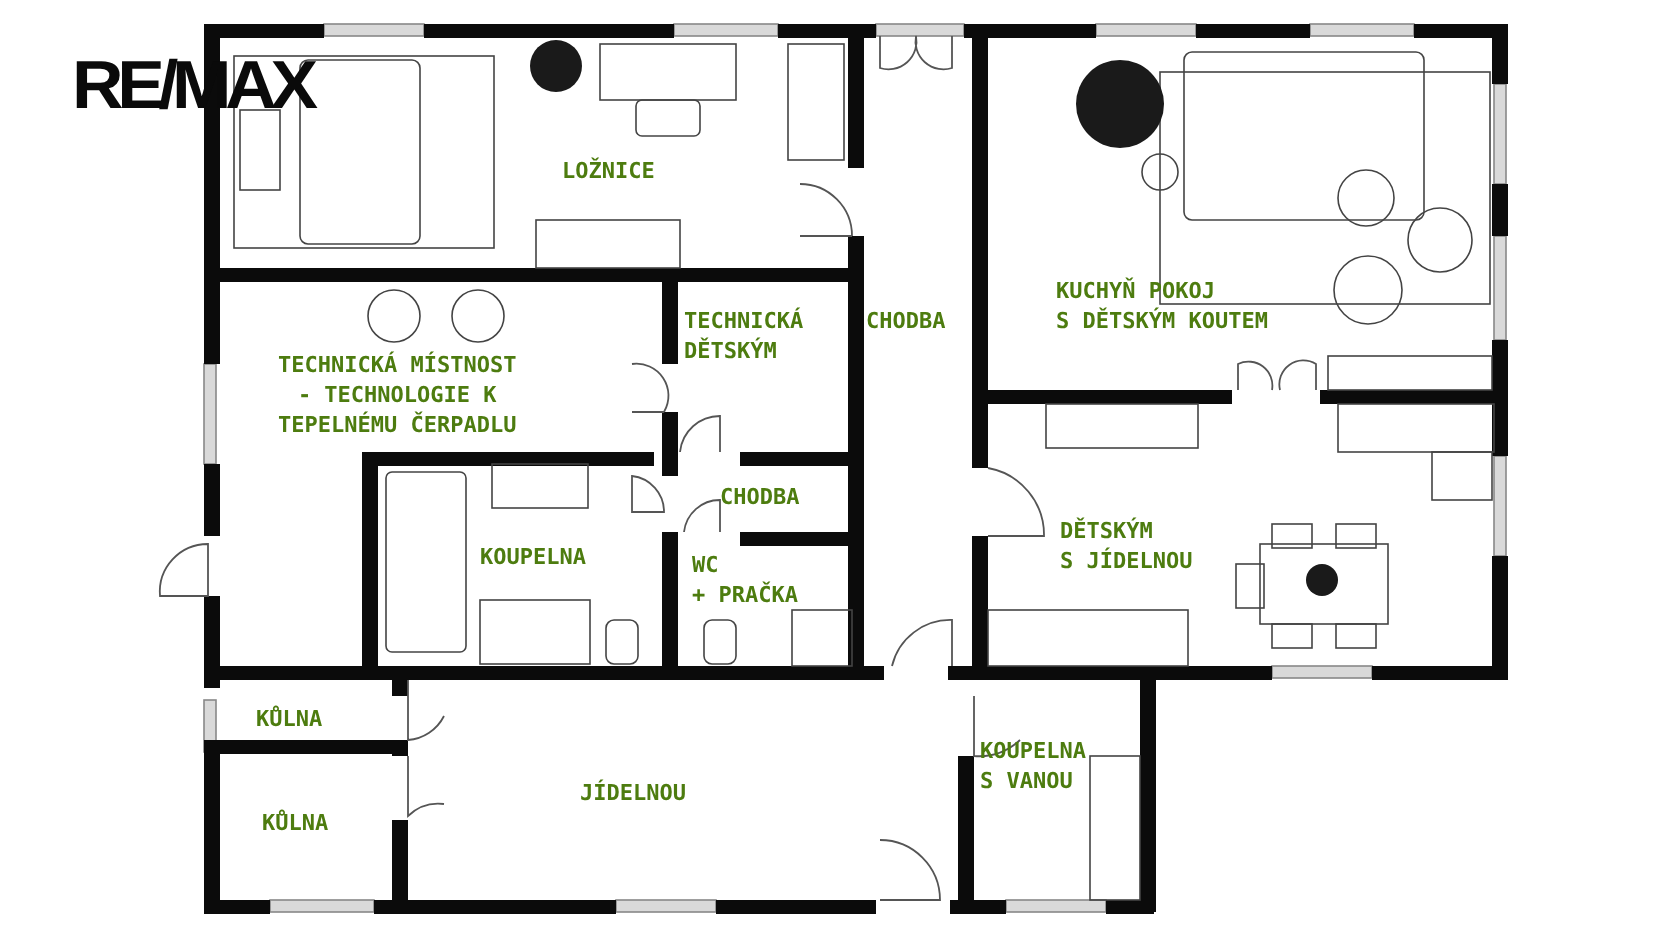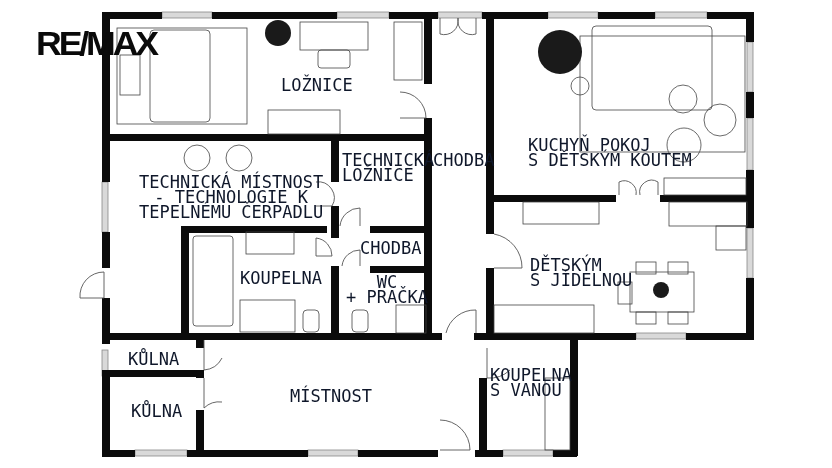--- a/index.html
+++ b/index.html
@@ -1,19 +1,19 @@
 <!DOCTYPE html>
 <html><head>
 <meta charset="utf-8">
 <style>
   html, body { margin:0; padding:0; background:#ffffff; }
   body { width:832px; height:468px; position:relative; overflow:hidden; font-family:"DejaVu Sans Mono","Liberation Mono",monospace; }
   .plan { position:absolute; left:0; top:0; width:832px; height:468px; }
   .logo { position:absolute; left:36px; top:26px; font-family:"Liberation Sans",sans-serif; font-weight:900; font-size:34px; letter-spacing:-3px; color:#0a0a0a; line-height:1; transform:scaleX(1.05); transform-origin:left top; }
-  .lbl { position:absolute; font-family:"DejaVu Sans Mono","Liberation Mono",monospace; font-weight:normal; font-size:17px; color:#0f172a; line-height:15px; white-space:pre; }
+  .lbl { position:absolute; font-family:"DejaVu Sans Mono","Liberation Mono",monospace; font-weight:bold; font-size:11px; color:#4d7c0f; line-height:15px; white-space:pre; }
   .lbl.c { text-align:center; }
 </style>
 </head>
 <body>
 
 <div class="plan">
   <svg width="832" height="468" viewBox="0 0 832 468" xmlns="http://www.w3.org/2000/svg">
     <g fill="#d9d9d9" stroke="#888" stroke-width="0.8">
       <rect x="162" y="12" width="50" height="6"></rect>
       <rect x="337" y="12" width="52" height="6"></rect>
@@ -134,27 +134,27 @@
   </svg>
 </div>
 
 <div class="logo">RE/MAX</div>
 
 <div class="lbl" style="left:281px;top:78px;">LOŽNICE</div>
 <div class="lbl c" style="left:139px;top:175px;">TECHNICKÁ MÍSTNOST
 - TECHNOLOGIE K
 TEPELNÉMU ČERPADLU</div>
 <div class="lbl" style="left:342px;top:153px;">TECHNICKÁ
-LOŽNICE</div>
+DĚTSKÝM</div>
 <div class="lbl" style="left:433px;top:153px;">CHODBA</div>
 <div class="lbl" style="left:360px;top:241px;">CHODBA</div>
 <div class="lbl" style="left:240px;top:271px;">KOUPELNA</div>
-<div class="lbl" style="left:346px;top:275px;text-align:center;">WC
+<div class="lbl" style="left:346px;top:275px;">WC
 + PRAČKA</div>
 <div class="lbl" style="left:528px;top:138px;">KUCHYŇ POKOJ
 S DĚTSKÝM KOUTEM</div>
 <div class="lbl" style="left:530px;top:258px;">DĚTSKÝM
 S JÍDELNOU</div>
 <div class="lbl" style="left:128px;top:352px;">KŮLNA</div>
 <div class="lbl" style="left:131px;top:404px;">KŮLNA</div>
-<div class="lbl" style="left:290px;top:389px;">MÍSTNOST</div>
+<div class="lbl" style="left:290px;top:389px;">JÍDELNOU</div>
 <div class="lbl" style="left:490px;top:368px;">KOUPELNA
 S VANOU</div>
 
 </body></html>

